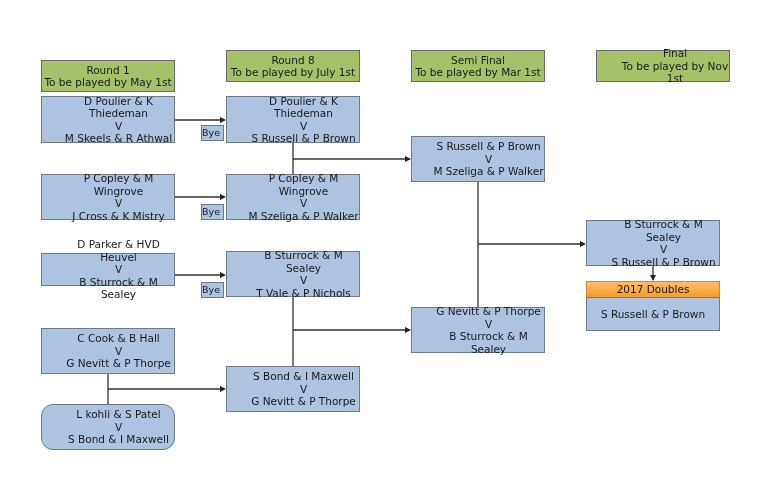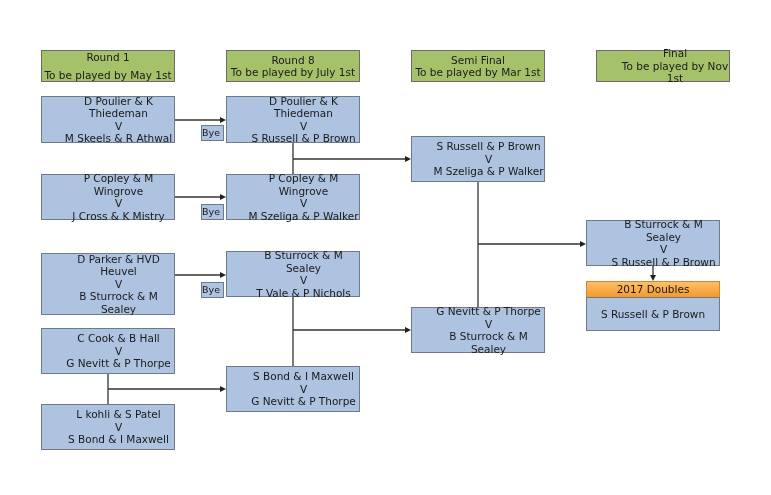--- a/index.html
+++ b/index.html
@@ -47,21 +47,21 @@
   <polygon points="411,330 405,327 405,333"></polygon>
 
   <line x1="478" y1="182" x2="478" y2="307"></line>
   <line x1="478" y1="244" x2="582" y2="244"></line>
   <polygon points="586,244 580,241 580,247"></polygon>
 
   <line x1="653" y1="266" x2="653" y2="277"></line>
   <polygon points="653,281 650,275 656,275"></polygon>
 </svg>
 
-<div class="box hdr" style="left:41px;top:50px;justify-content:space-between;">
+<div class="box hdr" style="left:41px;top:60px;">
   <span>Round 1</span>
   <span>To be played by May 1st</span>
 </div>
 <div class="box hdr" style="left:226px;top:50px;">
   <span>Round 8</span>
   <span>To be played by July 1st</span>
 </div>
 <div class="box hdr" style="left:411px;top:50px;">
   <span>Semi Final</span>
   <span>To be played by Mar 1st</span>
@@ -74,31 +74,31 @@
 <div class="box match" style="left:41px;top:96px;height:47px;">
   <span>D Poulier &amp; K Thiedeman</span>
   <span>V</span>
   <span>M Skeels &amp; R Athwal</span>
 </div>
 <div class="box match" style="left:41px;top:174px;height:46px;">
   <span>P Copley &amp; M Wingrove</span>
   <span>V</span>
   <span>J Cross &amp; K Mistry</span>
 </div>
-<div class="box match" style="left:41px;top:253px;height:62px;">
+<div class="box match" style="left:41px;top:253px;height:33px;">
   <span>D Parker &amp; HVD Heuvel</span>
   <span>V</span>
   <span>B Sturrock &amp; M Sealey</span>
 </div>
 <div class="box match" style="left:41px;top:328px;height:46px;">
   <span>C Cook &amp; B Hall</span>
   <span>V</span>
   <span>G Nevitt &amp; P Thorpe</span>
 </div>
-<div class="box match" style="left:41px;top:404px;height:46px;">
+<div class="box match" style="left:41px;top:404px;height:46px;border-radius:12px;">
   <span>L kohli &amp; S Patel</span>
   <span>V</span>
   <span>S Bond &amp; I Maxwell</span>
 </div>
 
 <div class="bye" style="left:201px;top:125px;">Bye</div>
 <div class="bye" style="left:201px;top:204px;">Bye</div>
 <div class="bye" style="left:201px;top:282px;">Bye</div>
 
 <div class="box match" style="left:226px;top:96px;height:47px;">

